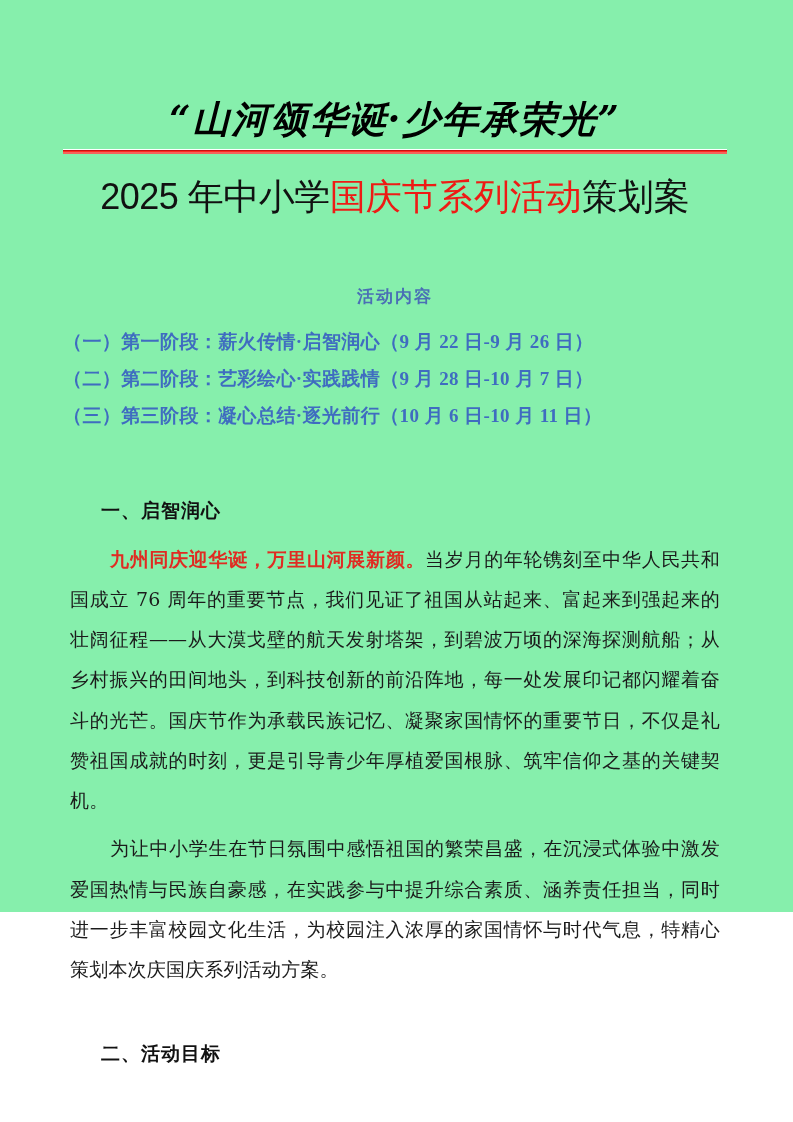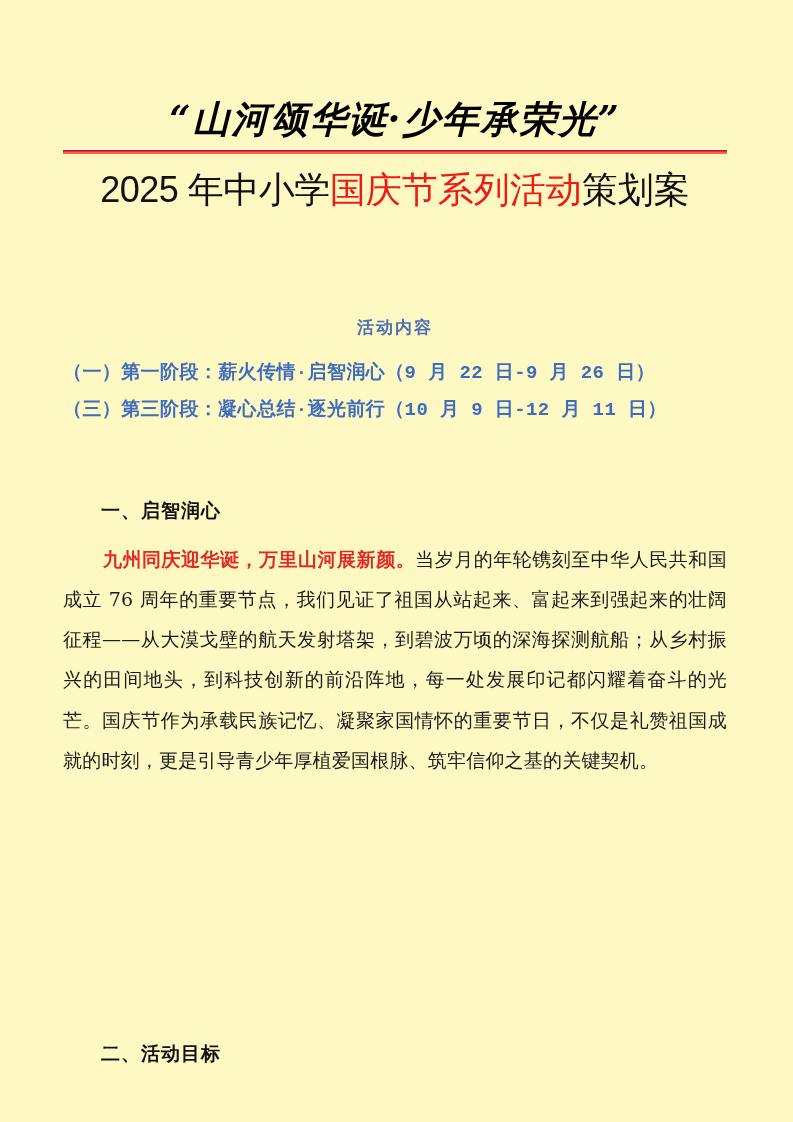--- a/index.html
+++ b/index.html
@@ -12,22 +12,22 @@
     height: 1122px;
     overflow: hidden;
     font-family: "DejaVu Sans", sans-serif;
     color: #1a1a1a;
     -webkit-font-smoothing: antialiased;
   }
 
   .page {
     position: relative;
     width: 793px;
-    height: 1122px;
-    background: #fef9c3;
+    height: 912px;
+    background: #86efac;
     box-sizing: border-box;
   }
 
   
   .title-block {
     position: absolute;
     left: 63px;
     top: 96px;
     width: 664px;
   }
@@ -55,21 +55,21 @@
       #c81010 0.5px,
       #c81010 2px,
       #ff2a22 2px,
       #ff2a22 3.4px,
       #f4635c 3.4px,
       #f4635c 5px
     );
   }
 
   .title-sub {
-    margin-top: 13px;
+    margin-top: 20px;
     text-align: center;
     font-family: "Liberation Sans", "DejaVu Sans", sans-serif;
     font-size: 36px;
     font-weight: 400;
     letter-spacing: 0px;
     color: #111111;
     line-height: 1.25;
     white-space: nowrap;
   }
   .title-sub .hl {
@@ -78,22 +78,21 @@
   .title-sub .yr {
     letter-spacing: -0.5px;
   }
 
   
   .content-block {
     position: absolute;
     left: 63px;
     top: 285px;
     width: 664px;
-    font-family: Liberation Mono, monospace;
-    margin-top: 32px;
+    font-family: Liberation Serif, serif;
   }
 
   .content-heading {
     text-align: center;
     font-size: 17px;
     font-weight: 700;
     color: #4a6fb5;
     letter-spacing: 2px;
     line-height: 1.4;
   }
@@ -133,21 +132,21 @@
   .para {
     font-family: "DejaVu Serif", "Liberation Serif", serif;
     font-size: 19px;
     font-weight: 400;
     color: #1b1b1b;
     line-height: 2.12;
     text-align: justify;
     text-justify: inter-character;
     text-indent: 40px;
     letter-spacing: 0.2px;
-    margin: 0;
+    margin: 7px;
   }
   .para + .para { margin-top: 8px; }
   .para .lead-red {
     color: #e02b22;
     font-weight: 700;
   }
   .para-bg { margin-top: 13px; }
 </style>
 </head>
 <body>
@@ -162,30 +161,32 @@
     <div class="title-sub">
       <span class="yr">2025 年中小学</span><span class="hl">国庆节系列活动</span><span>策划案</span>
     </div>
   </div>
 
   <div class="content-block">
     <div class="content-heading">活动内容</div>
 
     <div class="phase-list">
       <div class="phase-line">（一）第一阶段：薪火传情·启智润心（9 月 22 日-9 月 26 日）</div>
-      <div class="phase-line">（三）第三阶段：凝心总结·逐光前行（10 月 9 日-12 月 11 日）</div>
+      <div class="phase-line">（二）第二阶段：艺彩绘心·实践践情（9 月 28 日-10 月 7 日）</div>
+      <div class="phase-line">（三）第三阶段：凝心总结·逐光前行（10 月 6 日-10 月 11 日）</div>
     </div>
   </div>
 
   <div class="section sec-bg">
     <div class="sec-heading">一、启智润心</div>
 
     <p class="para para-bg">
       <span class="lead-red">九州同庆迎华诞，万里山河展新颜。</span><span>当岁月的年轮镌刻至中华人民共和国成立 76 周年的重要节点，我们见证了祖国从站起来、富起来到强起来的壮阔征程——从大漠戈壁的航天发射塔架，到碧波万顷的深海探测航船；从乡村振兴的田间地头，到科技创新的前沿阵地，每一处发展印记都闪耀着奋斗的光芒。国庆节作为承载民族记忆、凝聚家国情怀的重要节日，不仅是礼赞祖国成就的时刻，更是引导青少年厚植爱国根脉、筑牢信仰之基的关键契机。</span>
     </p>
 
+    <p class="para">为让中小学生在节日氛围中感悟祖国的繁荣昌盛，在沉浸式体验中激发爱国热情与民族自豪感，在实践参与中提升综合素质、涵养责任担当，同时进一步丰富校园文化生活，为校园注入浓厚的家国情怀与时代气息，特精心策划本次庆国庆系列活动方案。</p>
   </div>
 
   <div class="section sec-goal">
     <div class="sec-heading">二、活动目标</div>
   </div>
 
 </div>
 
 </body></html>

